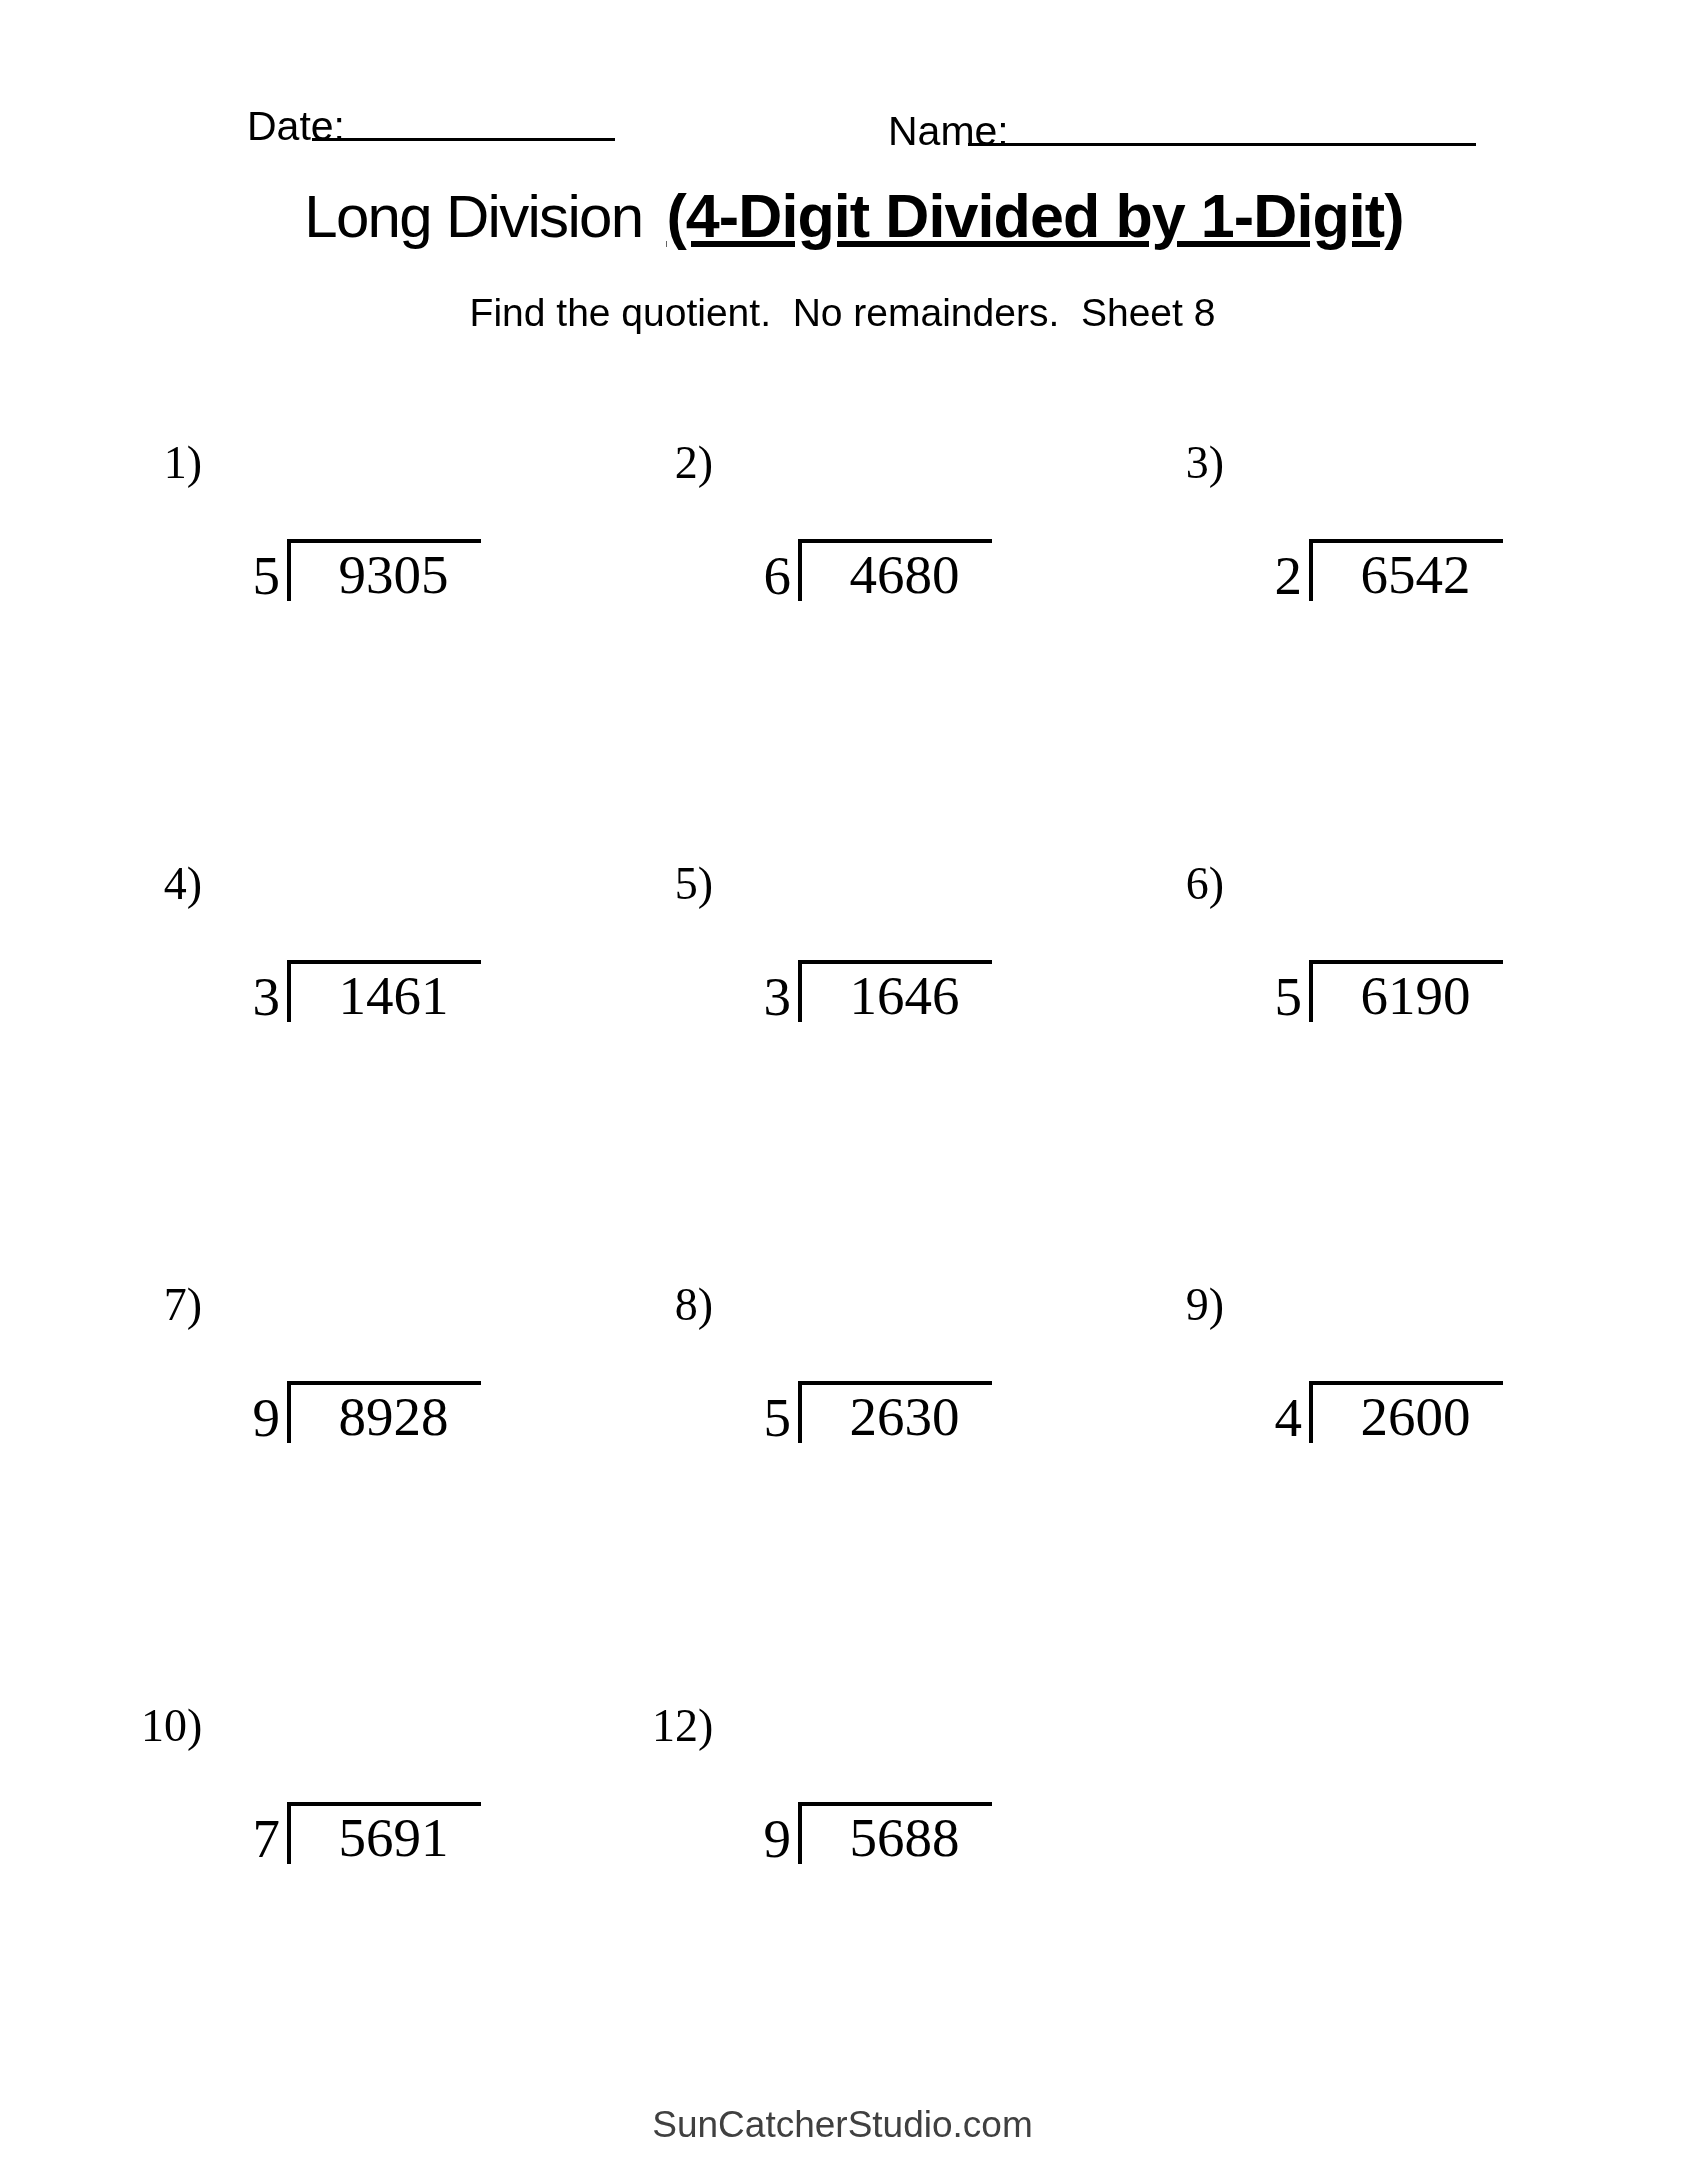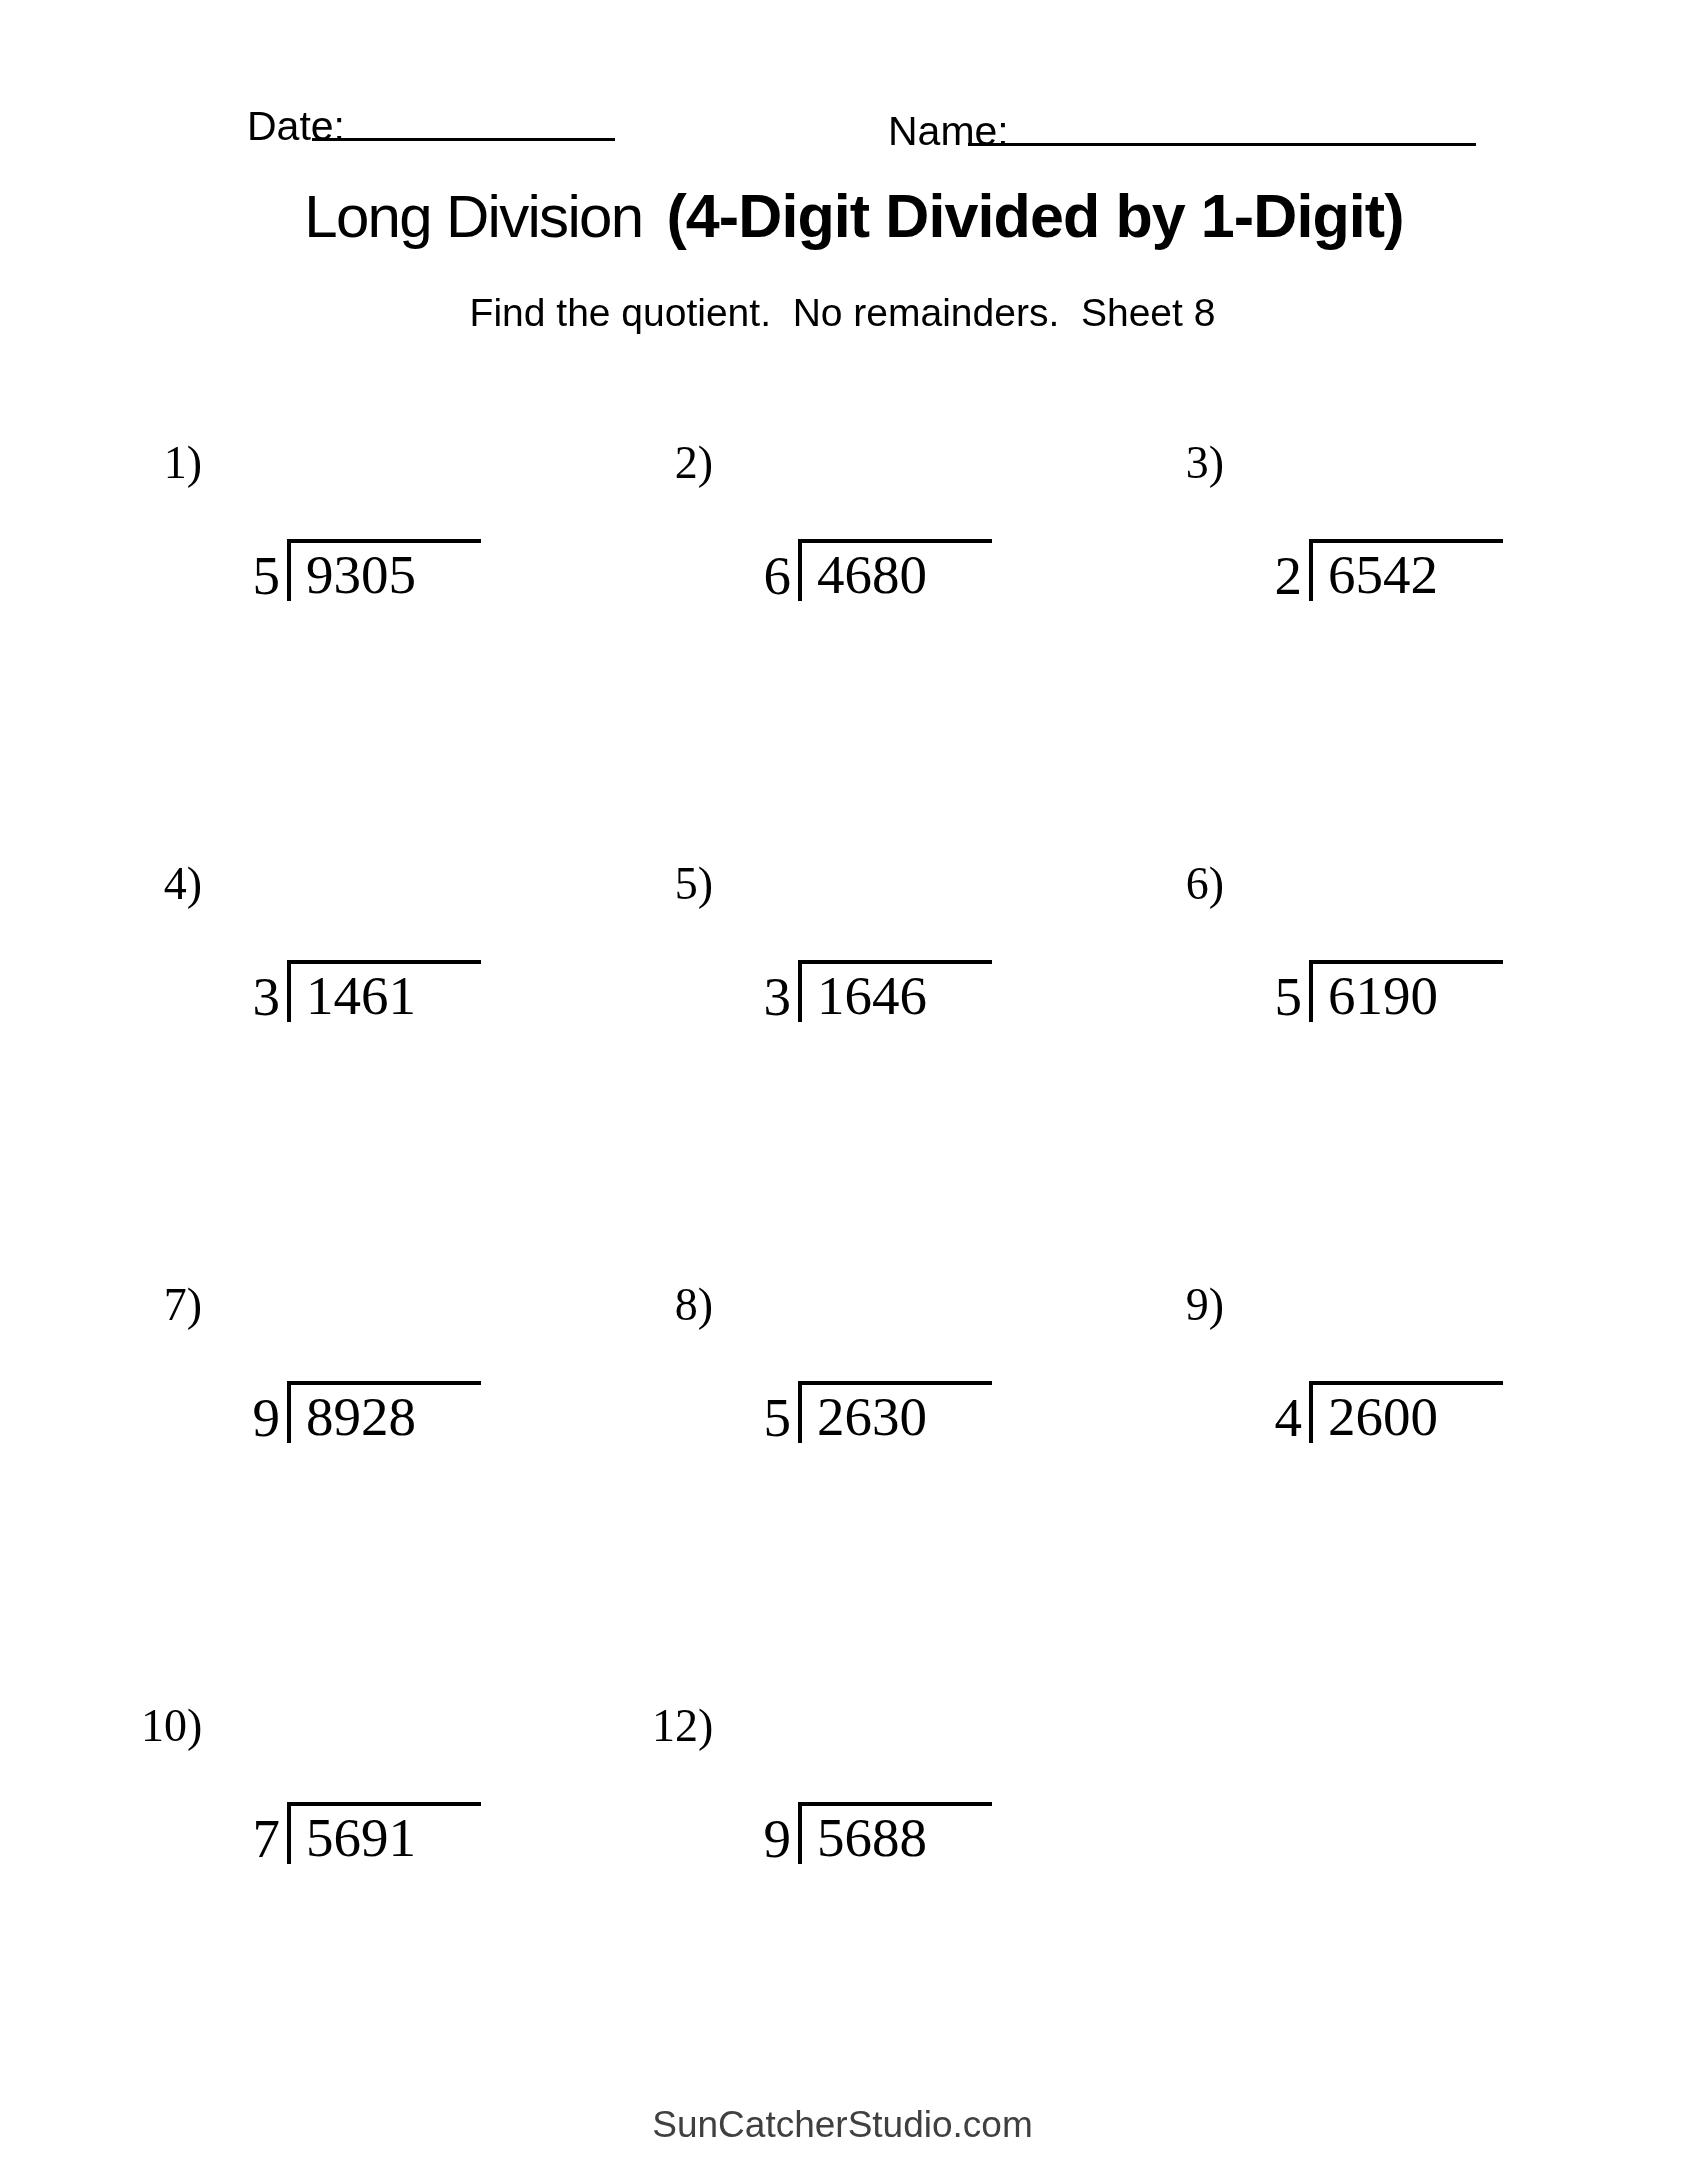--- a/index.html
+++ b/index.html
@@ -44,20 +44,21 @@
     font-size: 60px;
     font-weight: normal;
     letter-spacing: -1.7px;
     margin-left: 23px;
   }
   .title-sub {
     font-size: 61px;
     font-weight: bold;
     margin-left: 24px;
     letter-spacing: -0.9px;
+    text-decoration: underline;
   }
   .subtitle {
     position: absolute;
     left: 0; top: 291px;
     width: 100%;
     text-align: center;
     font-size: 39px;
     white-space: pre;
   }
 
@@ -96,20 +97,21 @@
   }
   .dividend {
     margin-left: 6.8px;
     border-top: 4.3px solid #000;
     border-left: 4.3px solid #000;
     padding: 10.2px 0 5.1px 15.3px;
     width: 194px;
     font-family: "Liberation Serif", serif;
     font-size: 55px;
     line-height: 43px;
+    text-align: center;
   }
 
   
   .footer {
     position: absolute;
     left: 0; top: 2104px;
     width: 100%;
     text-align: center;
     font-size: 37px;
     color: #404040;

